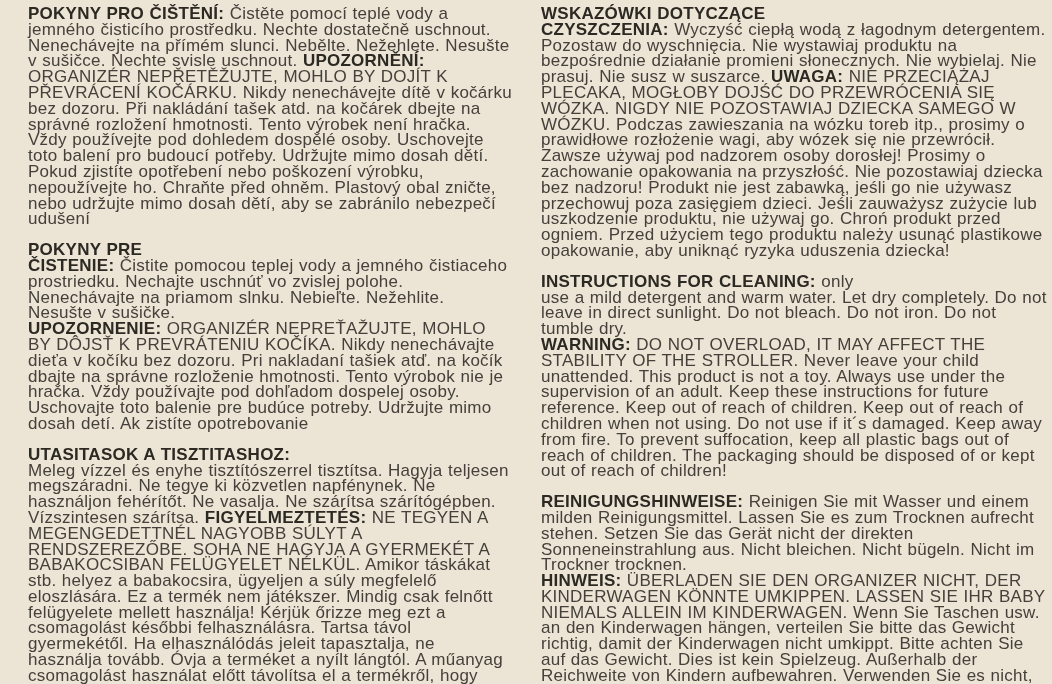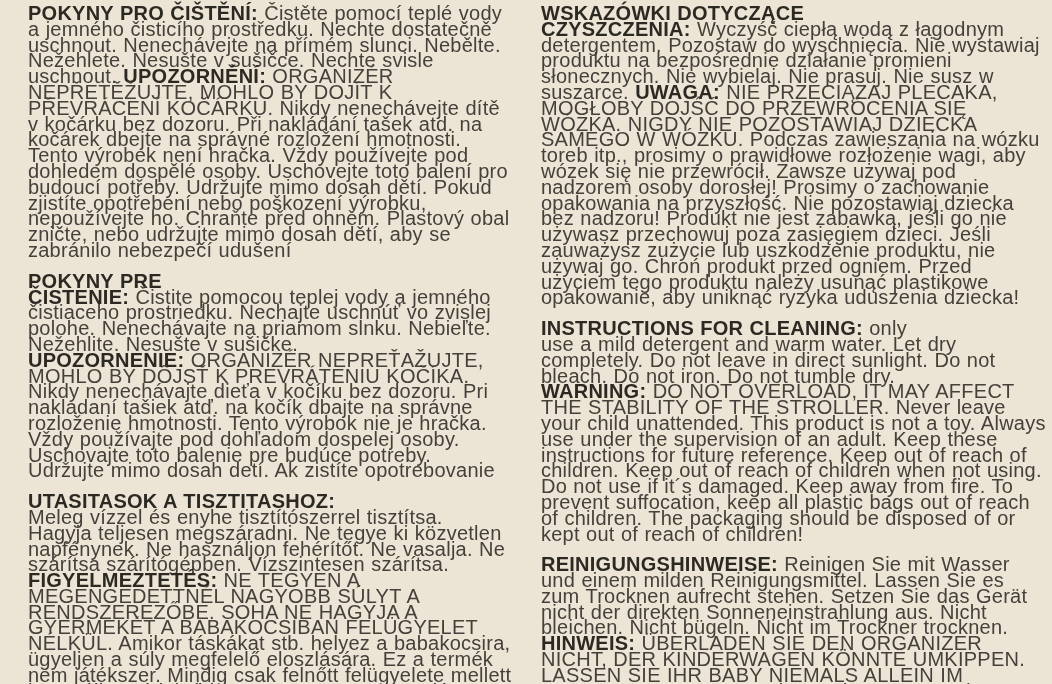--- a/index.html
+++ b/index.html
@@ -11,21 +11,21 @@
     overflow: hidden;
     font-family: "Liberation Sans", sans-serif;
     color: #45413a;
     -webkit-font-smoothing: antialiased;
   }
   .col { position: absolute; top: 0; padding-top: 6px; }
   .col-left  { left: 28px;  width: 484px; }
   .col-right { left: 541px; width: 506px; }
   p.section {
     margin: 0 0 15px 0;
-    font-size: 20px;
+    font-size: 17px;
     line-height: 15.8px;
     letter-spacing: 0.25px;
     word-spacing: 0.5px;
   }
   .b { font-weight: bold; color: #2c2923; }
 </style>
 </head>
 <body>
 
 <div class="page">

